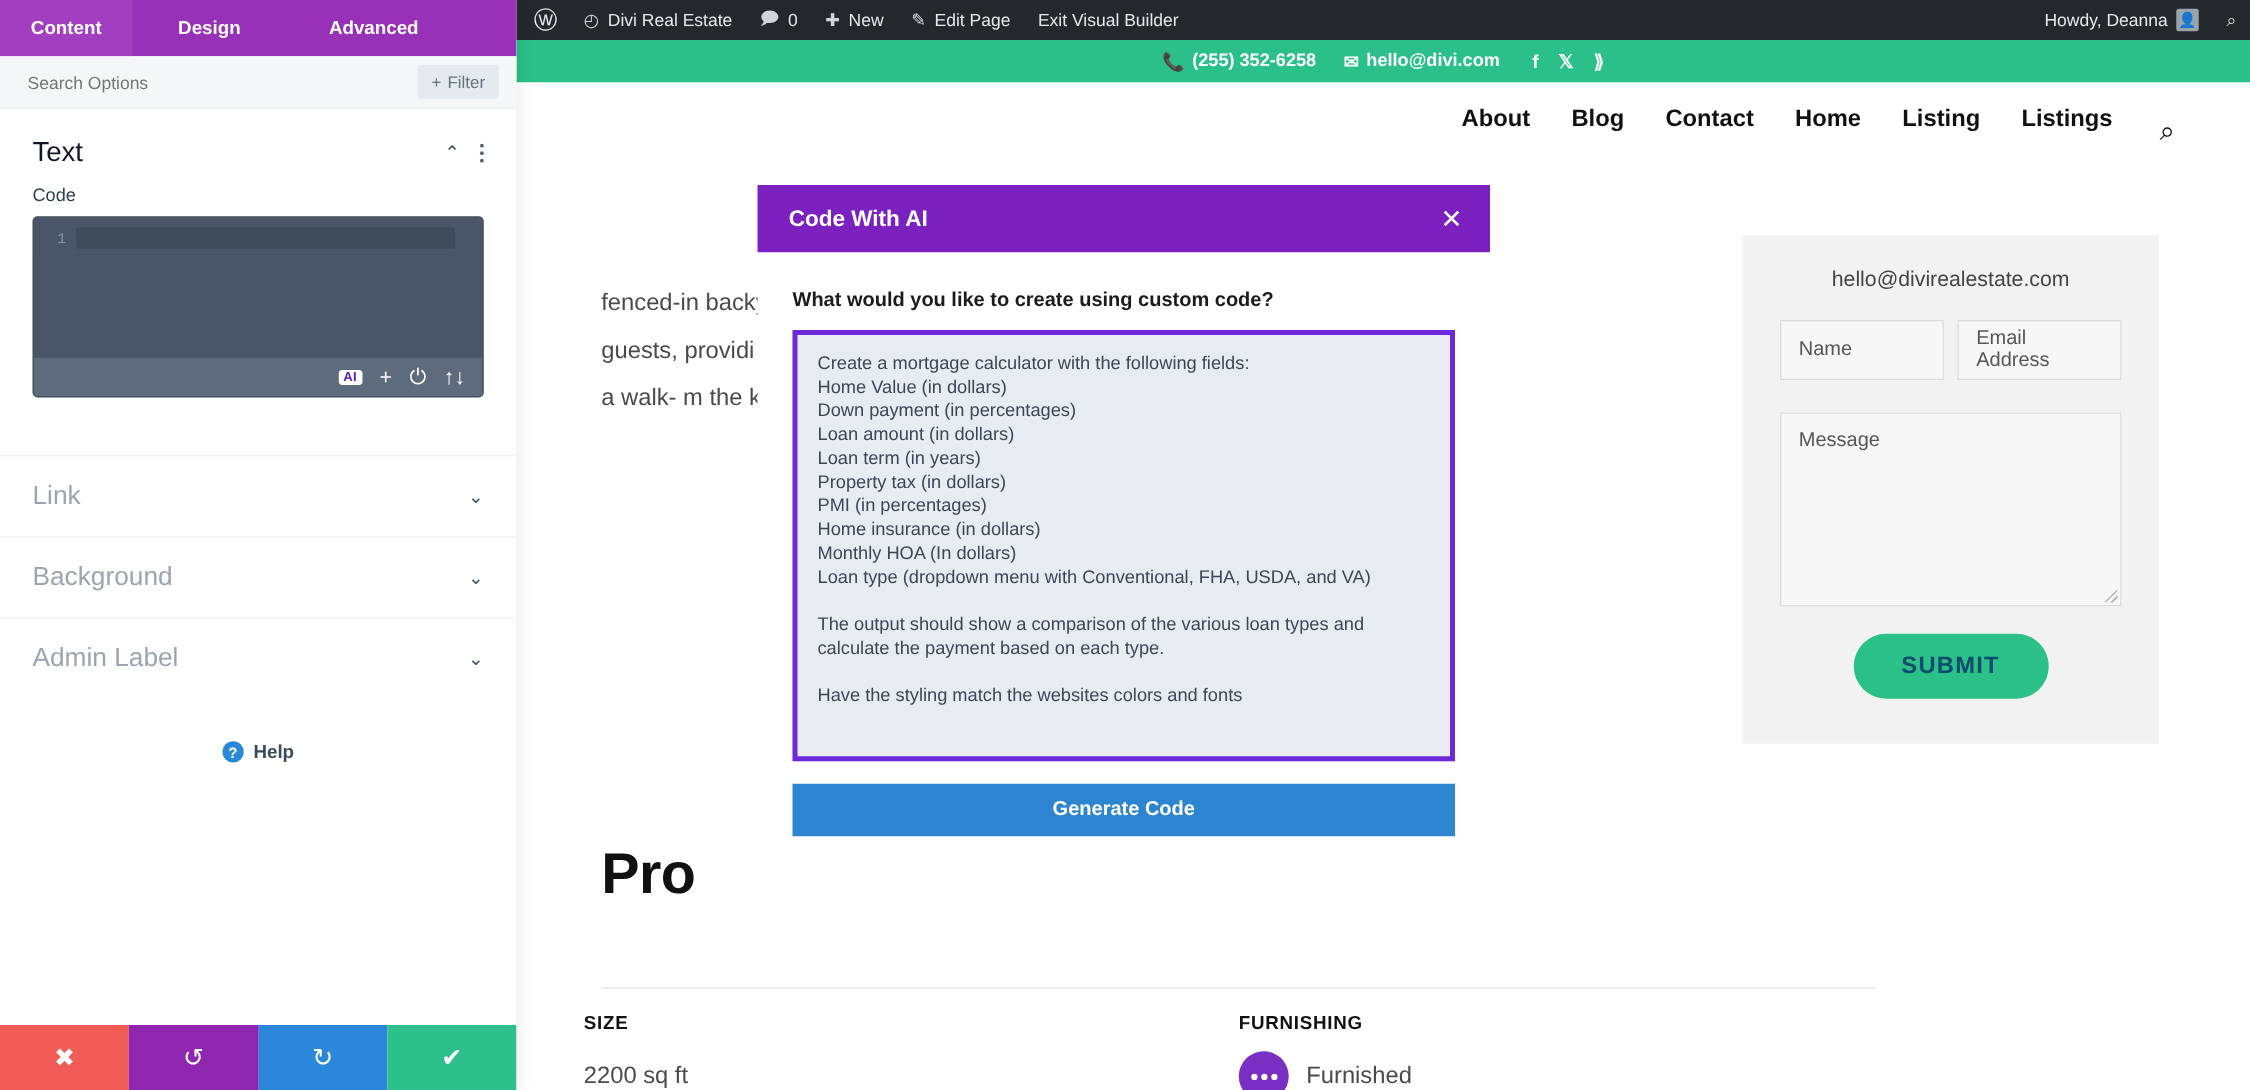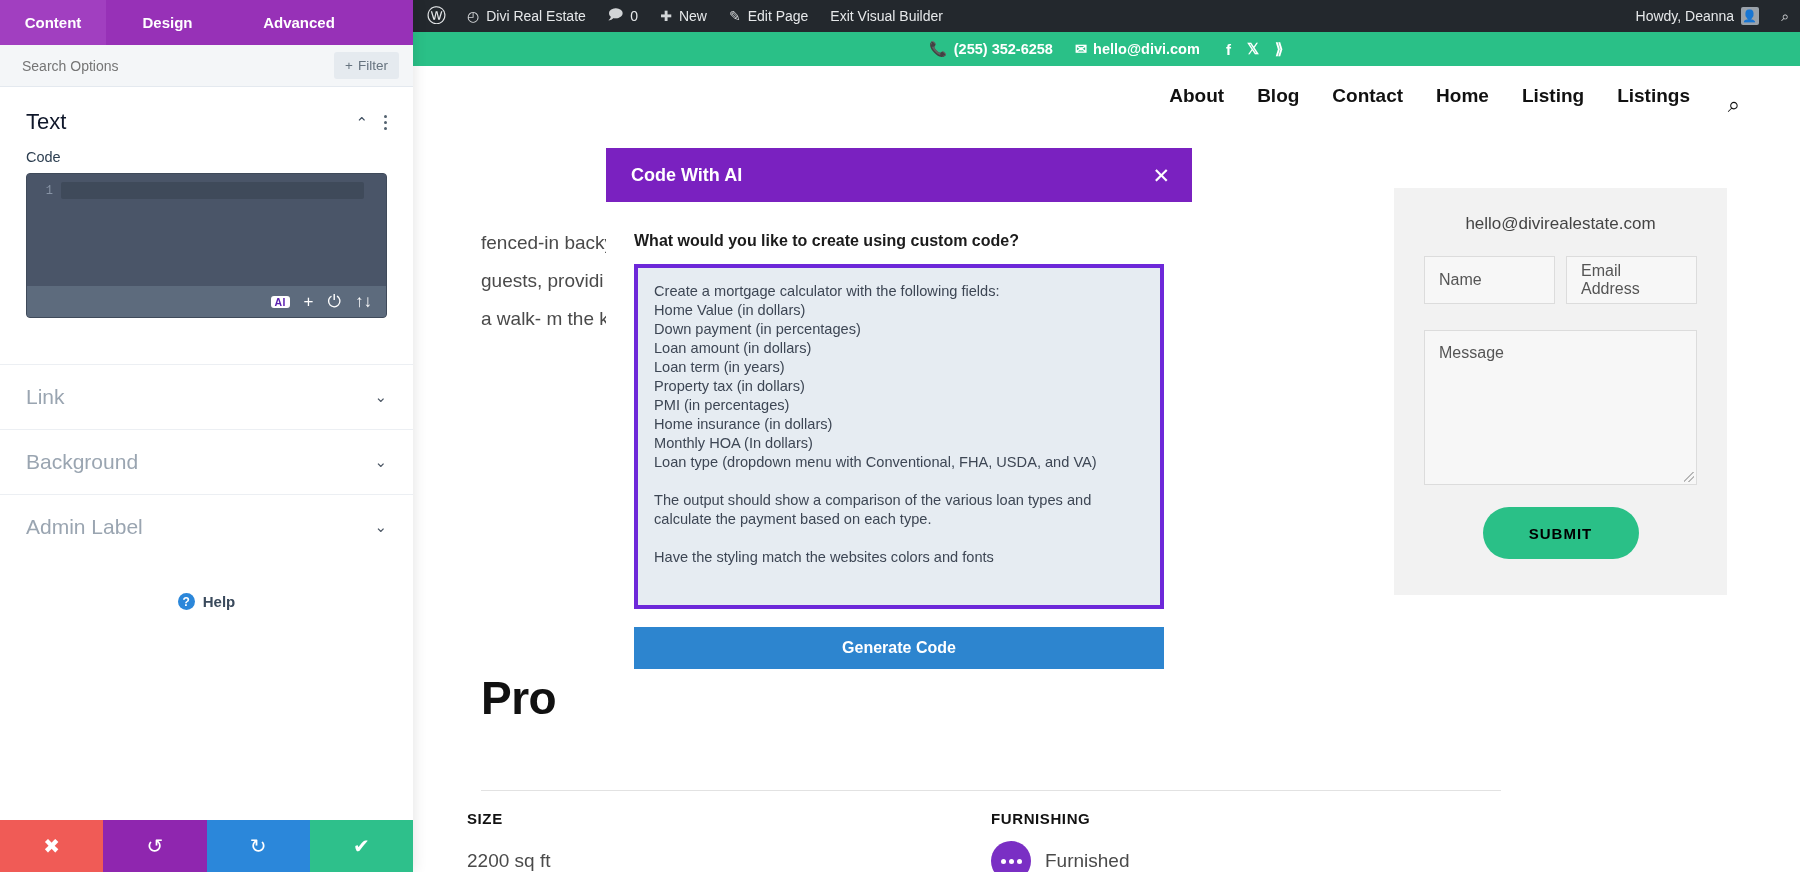--- a/index.html
+++ b/index.html
@@ -245,21 +245,21 @@
     position: relative; font-family: inherit;
   }
   .cc-textarea::after {
     content: ""; position: absolute; right: 2px; bottom: 2px;
     width: 10px; height: 10px;
     background: linear-gradient(135deg, transparent 45%, #b8b8b8 45%, #b8b8b8 55%, transparent 55%),
                 linear-gradient(135deg, transparent 70%, #b8b8b8 70%, #b8b8b8 80%, transparent 80%);
   }
   .cc-submit {
     margin: 22px auto 0 auto; width: 156px; height: 52px; border-radius: 26px;
-    background: #2ac087; color: #000000; font-size: 15px; font-weight: 700;
+    background: #2ac087; color: #0c4a6e; font-size: 19px; font-weight: 700;
     letter-spacing: 1px; display: flex; align-items: center; justify-content: center;
     cursor: pointer;
     text-align: right;
   }
 
   
   #modal-wrap {
     position: absolute; left: 606px; top: 148px; width: 586px;
     z-index: 40;
   }

